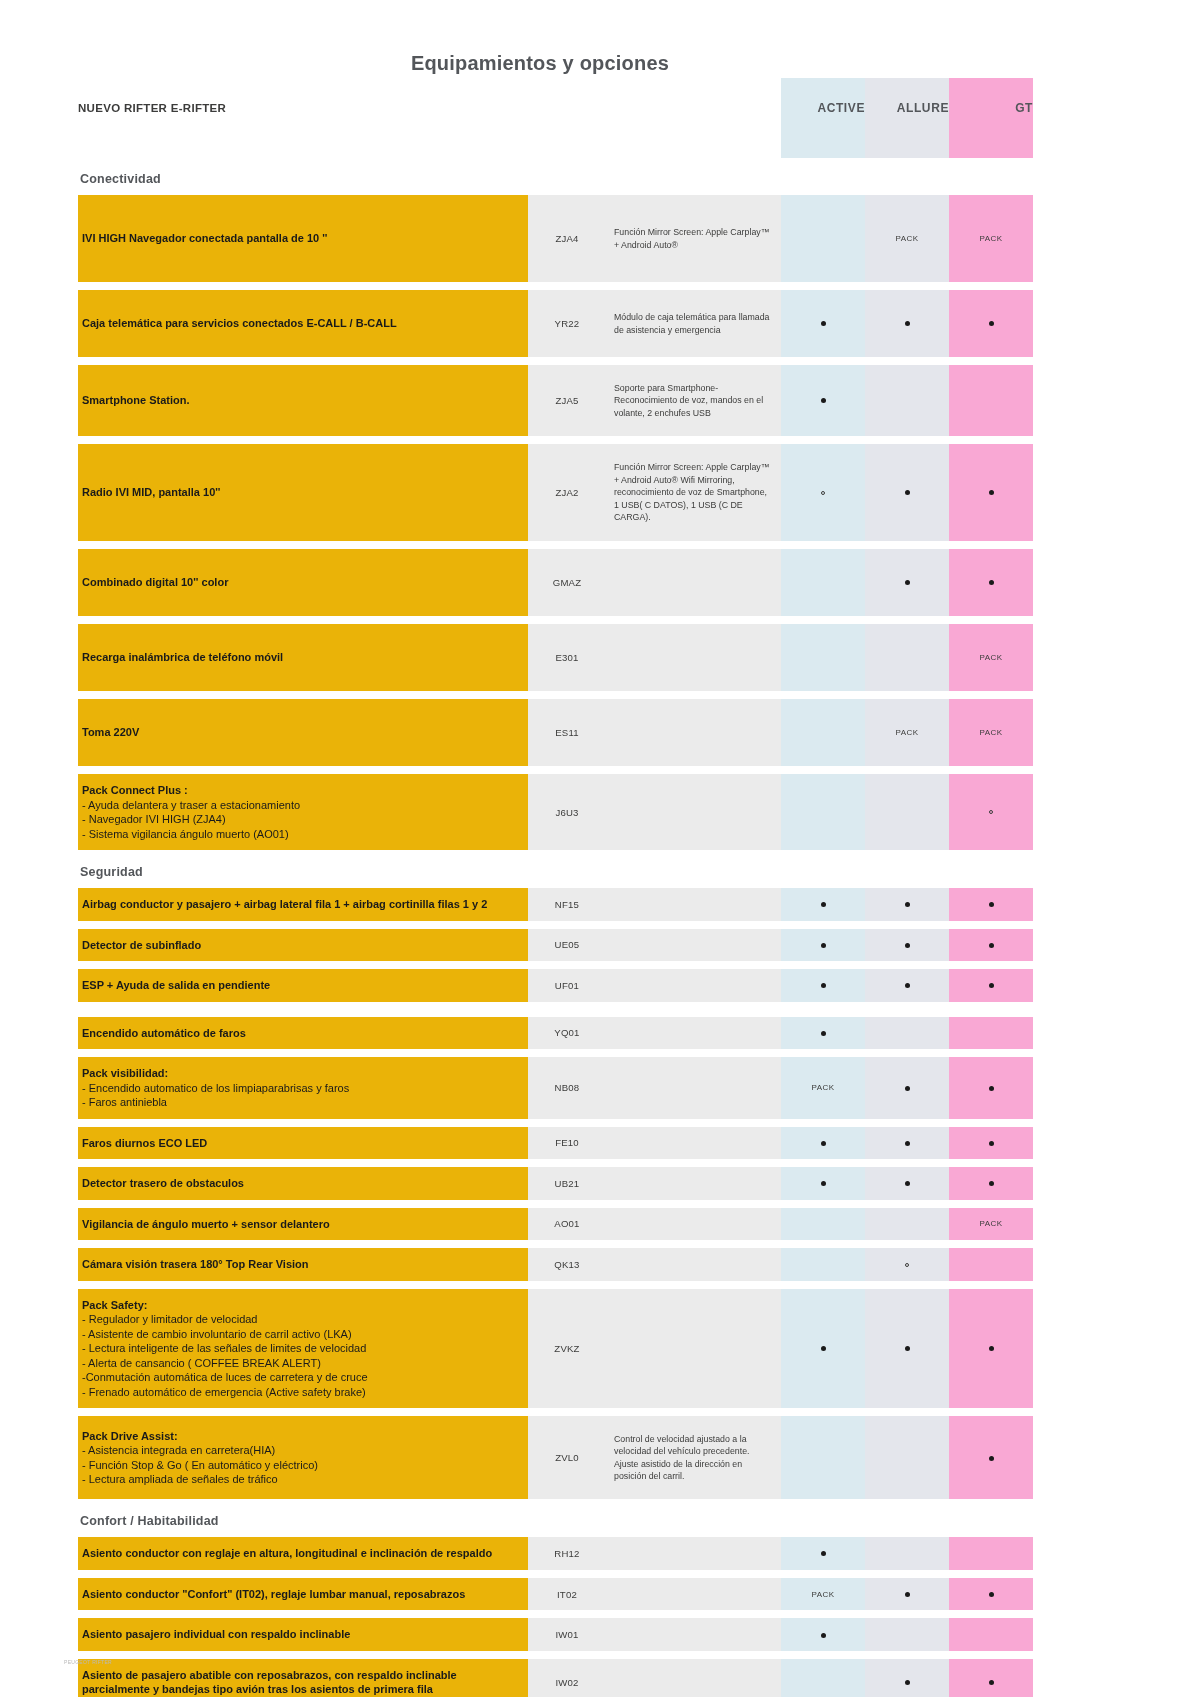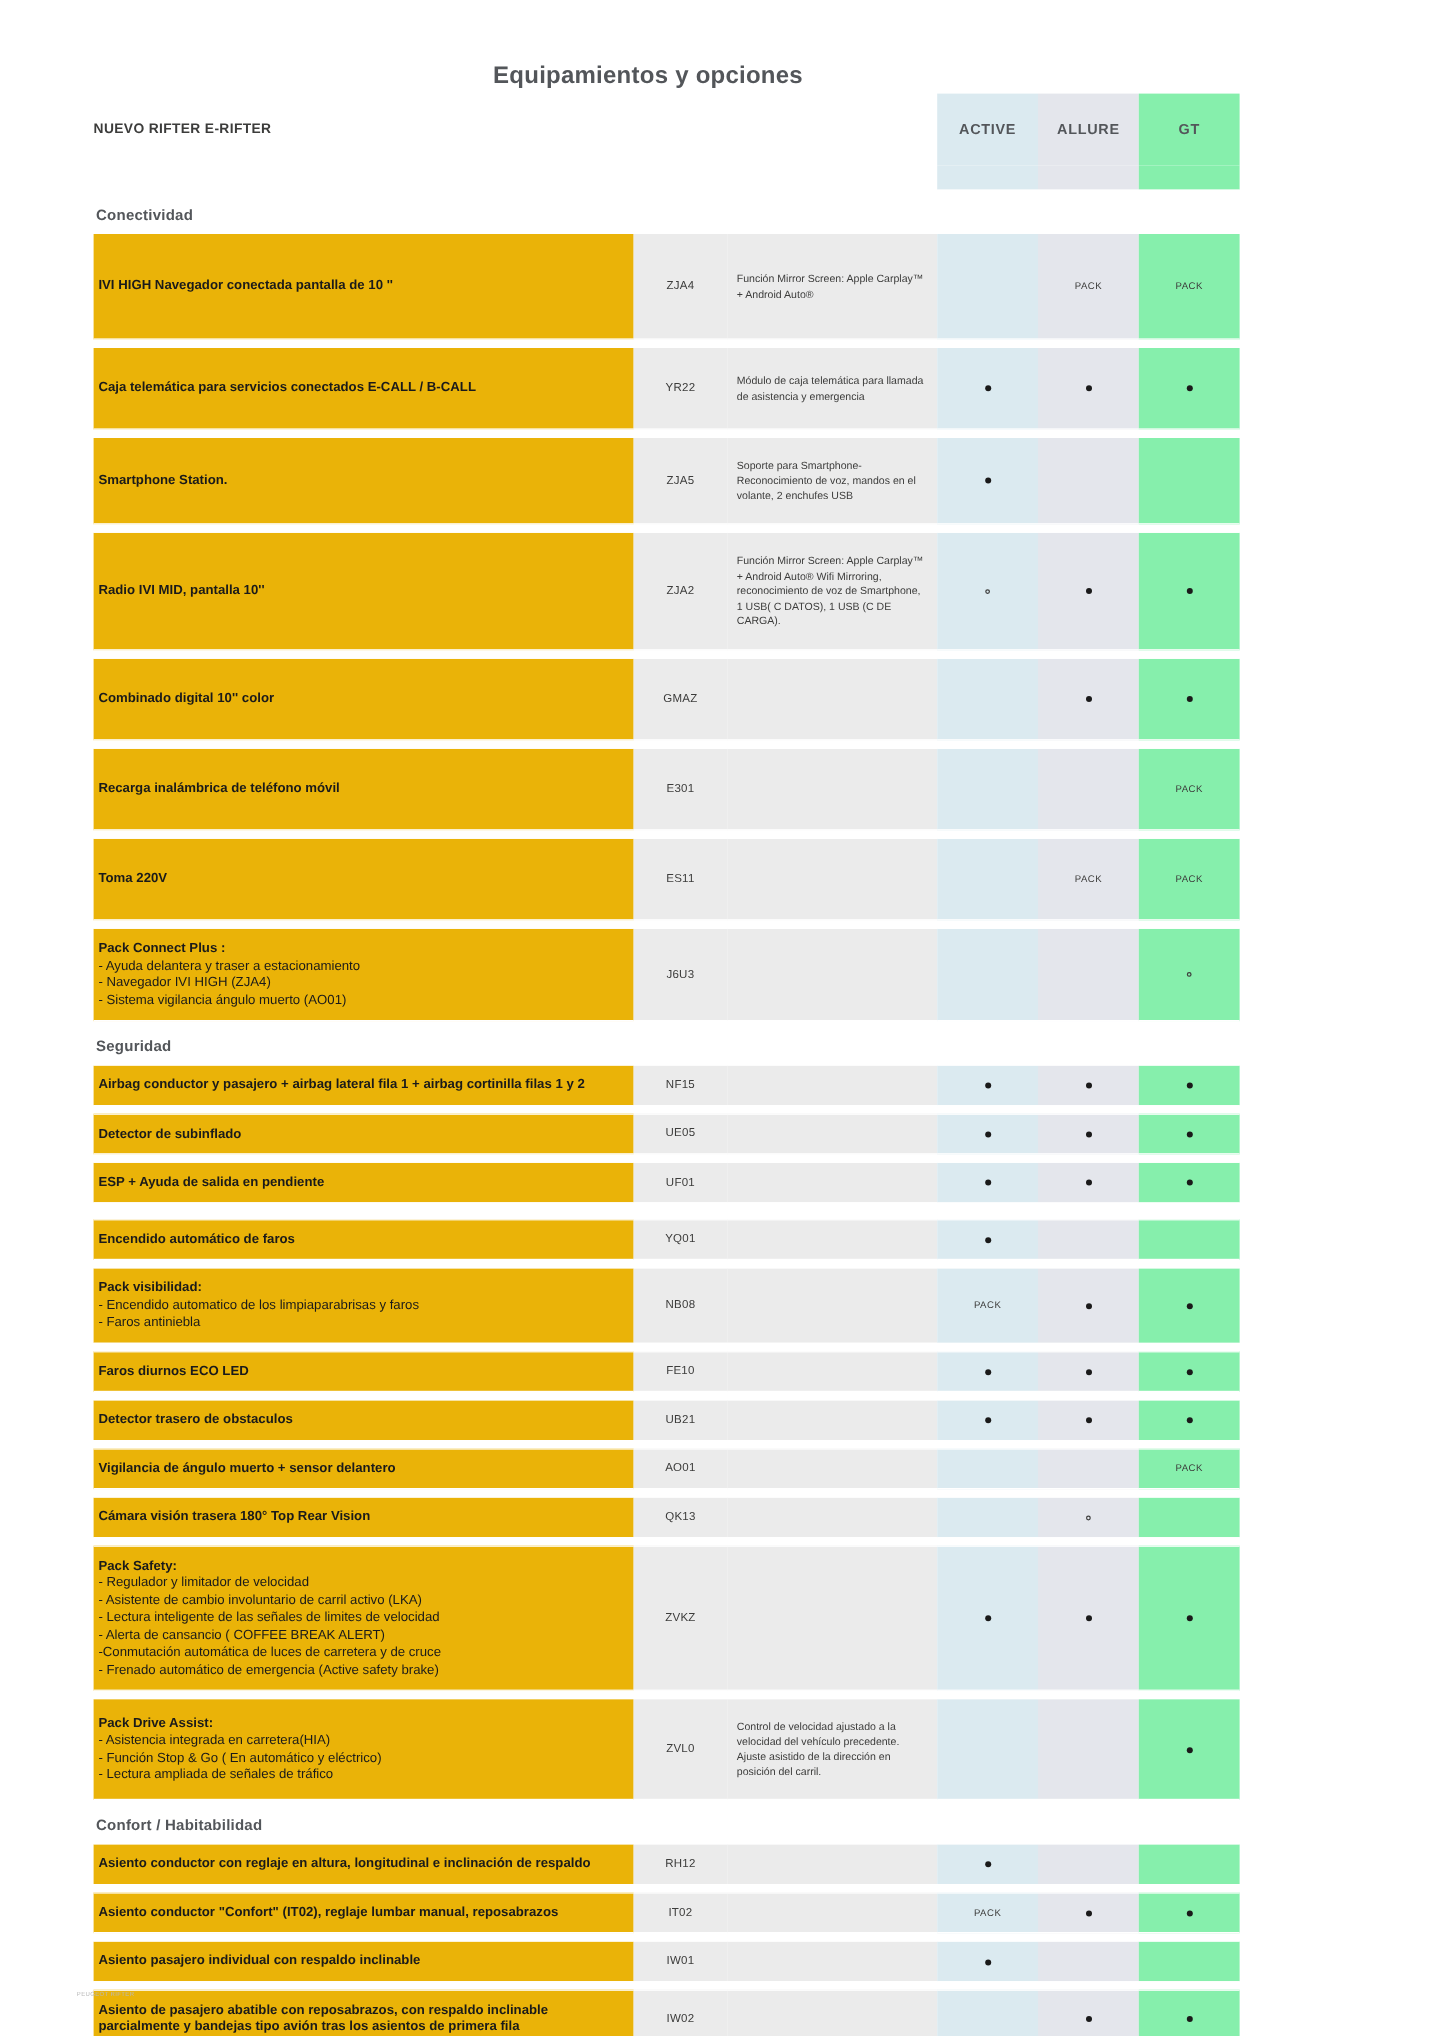--- a/index.html
+++ b/index.html
@@ -51,30 +51,30 @@
     margin-left: 32px;
   }
   .brand {
     font-size: 11.5px;
     font-weight: bold;
     color: #3c3c3b;
     letter-spacing: .3px;
     padding-left: 2px;
   }
   .trim-head {
-    text-align: center;
+    text-align: right;
     font-size: 12px;
     font-weight: bold;
     color: #53565a;
     letter-spacing: .6px;
     vertical-align: middle;
   }
   .bg-active { background: #dbeaf0; }
   .bg-allure { background: #e4e6ec; }
-  .bg-gt     { background: #86efac; }
+  .bg-gt     { background: #f9a8d4; }
 
   .hdr-pad td { height: 20px; padding: 0; }
 
   
   .group td {
     padding: 14px 0 8px 2px;
     font-size: 12.5px;
     font-weight: bold;
     color: #53565a;
     letter-spacing: .2px;

